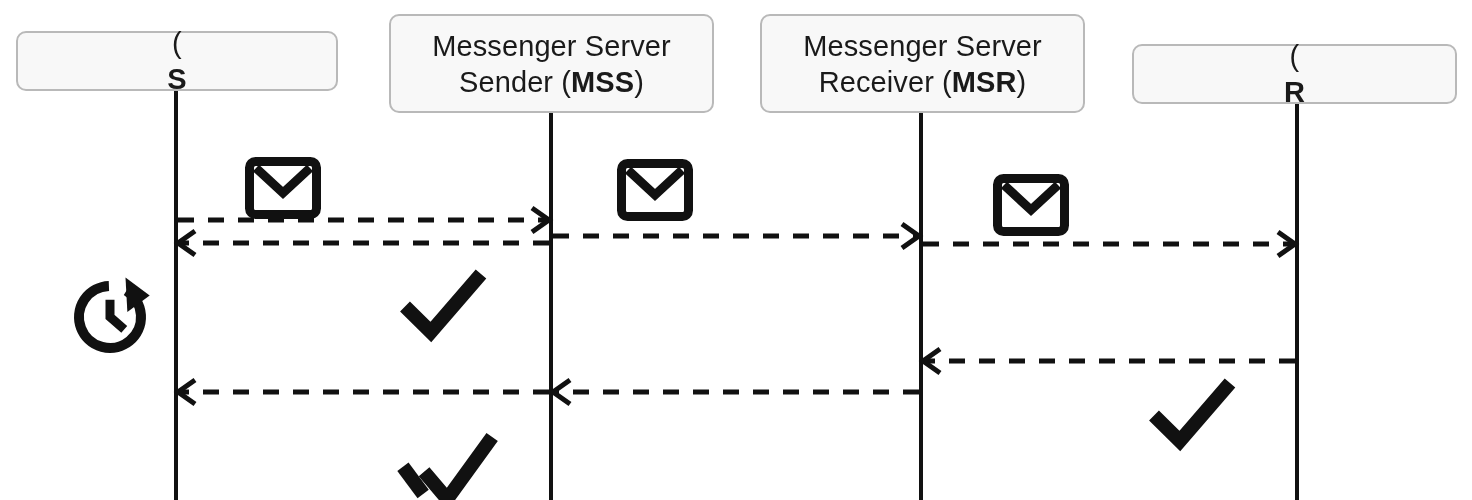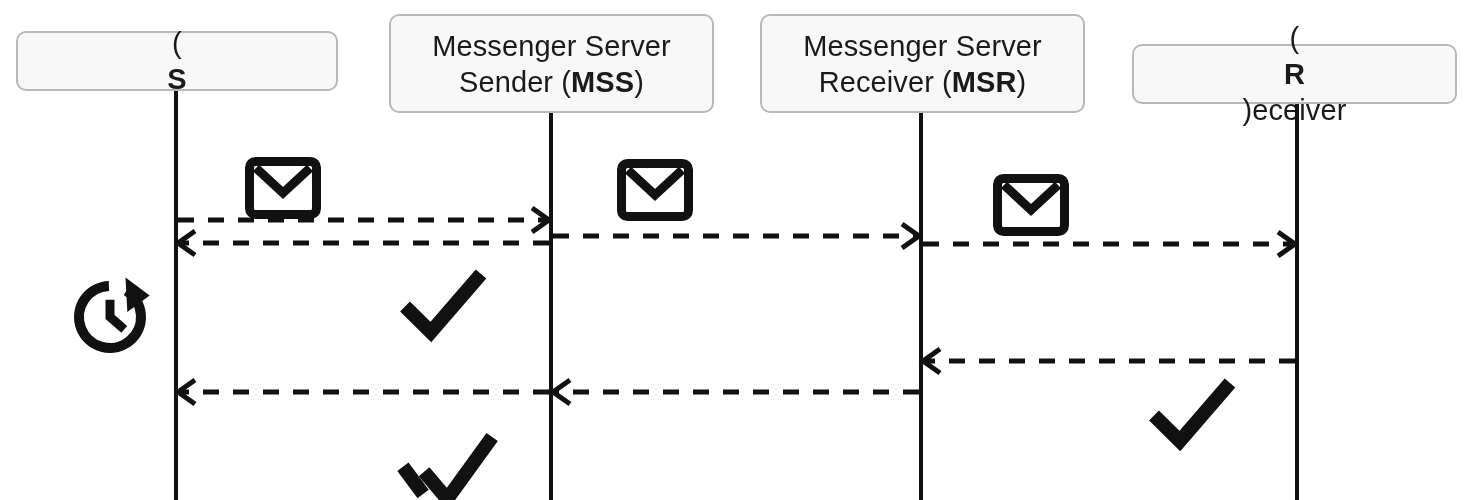--- a/index.html
+++ b/index.html
@@ -47,21 +47,21 @@
         <div>Sender (<b>MSS</b>)</div>
       </span>
   </div>
   <div class="lifeline-head" id="head-msr" style="left: 760px; top: 14px; width: 325px; height: 99px; background: rgb(248, 248, 248); border-color: rgb(185, 185, 185);">
     <span id="label-msr">
         <div>Messenger Server</div>
         <div>Receiver (<b>MSR</b>)</div>
       </span>
   </div>
   <div class="lifeline-head" id="head-receiver" style="left: 1132px; top: 44px; width: 325px; height: 60px; background: rgb(248, 248, 248); border-color: rgb(185, 185, 185);">
-    <span id="label-receiver"><span>(</span><b>R</b><span>)eceiver</span></span>
+    <span id="label-receiver"><span>(</span><b>R</b></span>
   </div>
 
   <div class="lifeline-bar" id="bar-sender" style="left: 174px; top: 91px; height: 409px; background: rgb(17, 17, 17);"></div>
   <div class="lifeline-bar" id="bar-mss" style="left: 549px; top: 113px; height: 387px; background: rgb(17, 17, 17);"></div>
   <div class="lifeline-bar" id="bar-msr" style="left: 919px; top: 113px; height: 387px; background: rgb(17, 17, 17);"></div>
   <div class="lifeline-bar" id="bar-receiver" style="left: 1295px; top: 104px; height: 396px; background: rgb(17, 17, 17);"></div>
 
   <svg class="overlay" viewBox="0 0 1472 500" xmlns="http://www.w3.org/2000/svg">
     <g id="arrow-layer">
         <g>

